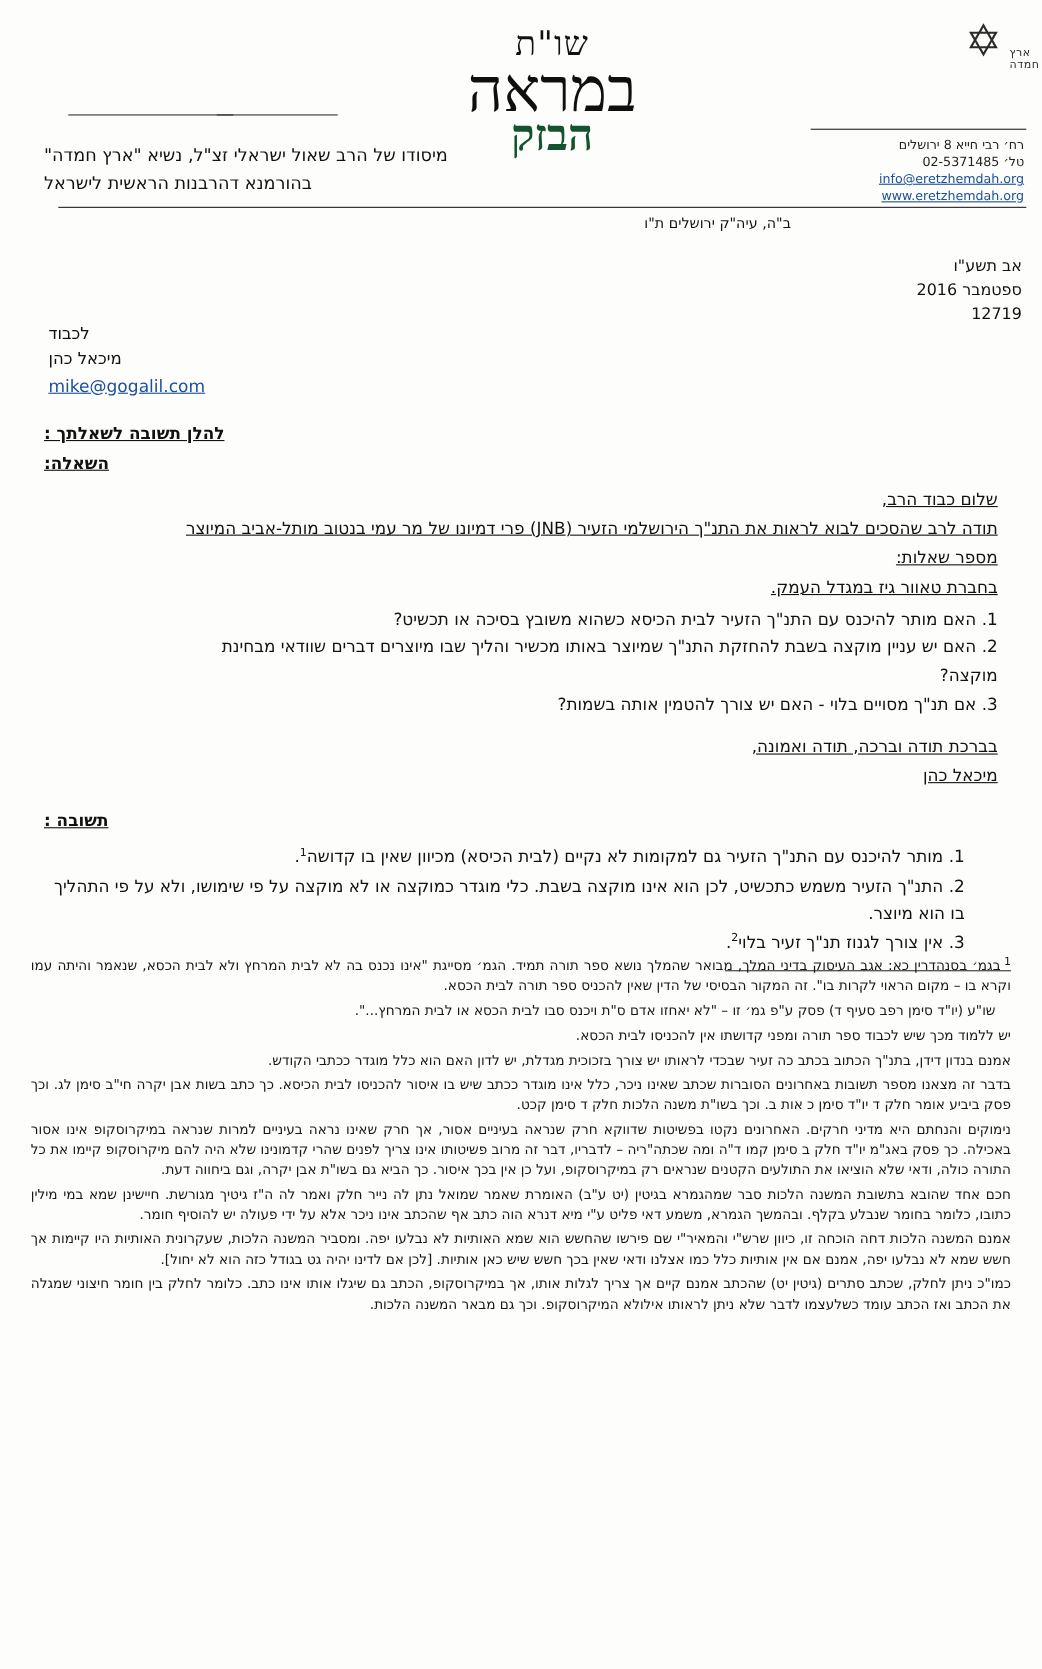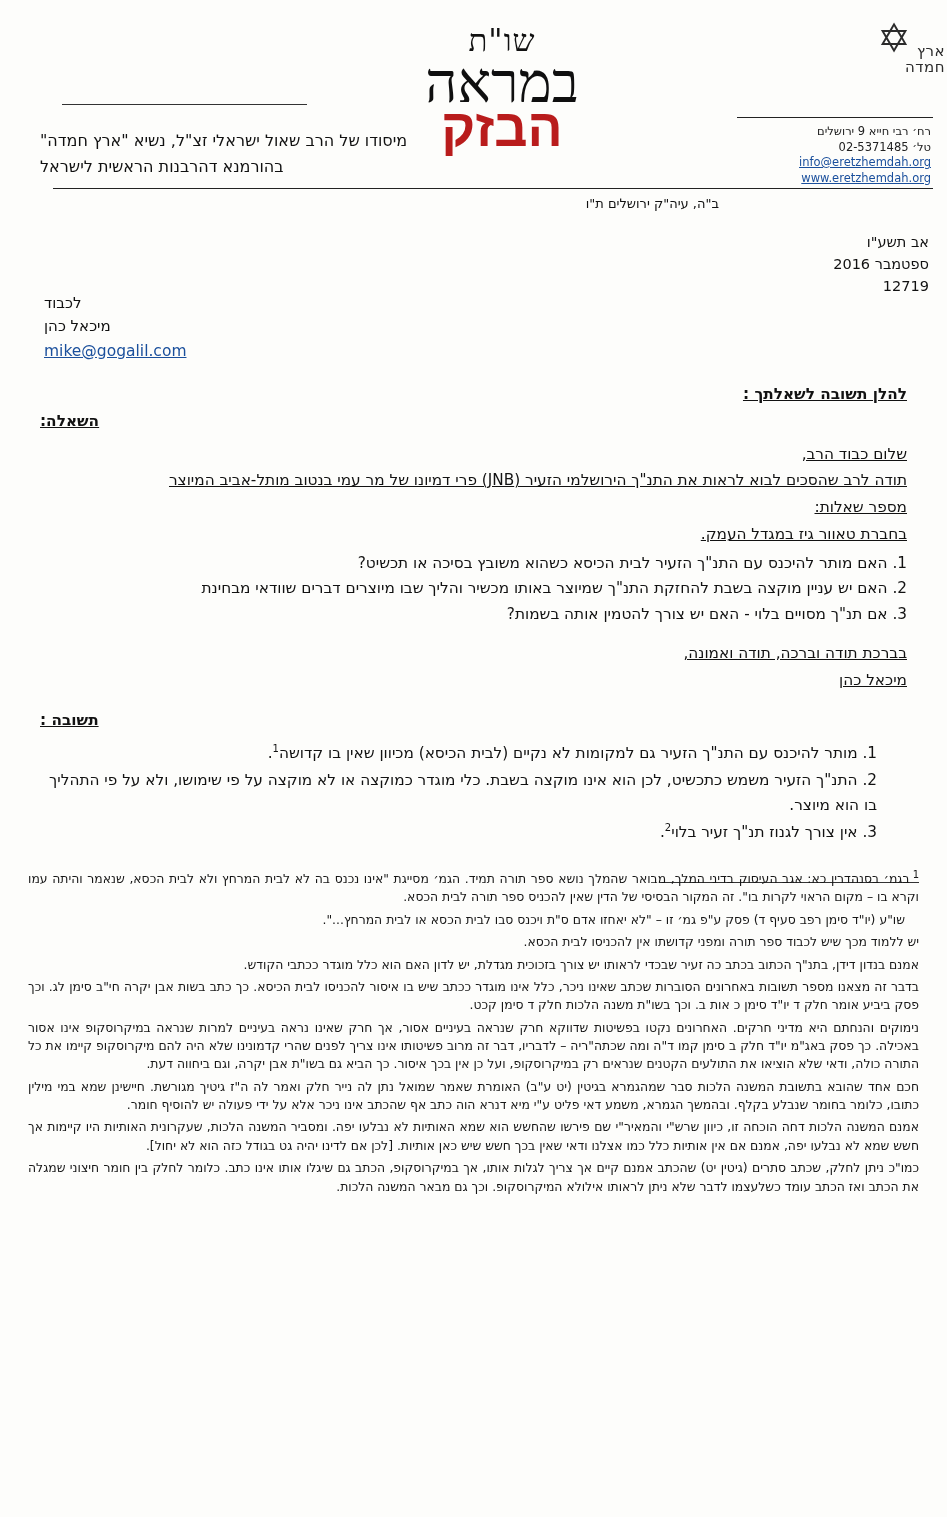--- a/index.html
+++ b/index.html
@@ -41,23 +41,23 @@
   }
   .logo-glyph {
     font-size: 40px;
     line-height: 1;
     color: #2b2b2b;
   }
   .logo-text {
     position: absolute;
     top: 44px;
     right: 2px;
-    font-size: 15px;
+    font-size: 10px;
     line-height: 1.05;
-    text-align: right;
+    text-align: left;
     color: #2b2b2b;
     letter-spacing: 0.5px;
   }
   .contact-block {
     position: absolute;
     top: 124px;
     right: 16px;
     width: 190px;
     text-align: right;
     font-size: 11.5px;
@@ -99,25 +99,25 @@
   }
   .masthead .big1 {
     font-family: "DejaVu Serif", serif;
     font-size: 56px;
     font-weight: normal;
     line-height: 0.92;
     color: #0f0f0f;
     margin-top: 2px;
   }
   .masthead .big2 {
-    font-family: Liberation Sans, sans-serif;
-    font-size: 52px;
+    font-family: Liberation Serif, serif;
+    font-size: 40px;
     font-weight: bold;
     line-height: 0.92;
-    color: #b91c1c;
+    color: #14532d;
     margin-top: -4px;
   }
   .masthead-rule-l {
     position: absolute;
     top: 104px;
     right: 640px;
     width: 110px;
     border-top: 1.3px solid #333;
   }
   .masthead-rule-r {
@@ -180,21 +180,21 @@
     top: 382px;
     right: 40px;
     left: 40px;
     direction: rtl;
     text-align: right;
     font-size: 15.3px;
     line-height: 1.62;
     color: #121212;
   }
   .lead {
-    text-align: right;
+    text-align: left;
     font-weight: bold;
     text-decoration: underline;
     margin-bottom: 2px;
   }
   .sec-head {
     text-align: left;
     font-weight: bold;
     text-decoration: underline;
     margin: 2px 0 8px 0;
   }
@@ -271,21 +271,21 @@
 
   <div class="letterhead">
 
     <div class="logo-box">
       <span class="logo-glyph">✡</span>
     </div>
     <div class="logo-text">ארץ<br>חמדה</div>
 
     <div class="contact-rule-short"></div>
     <div class="contact-block">
-      <div>רח׳ רבי חייא 9 ירושלים</div>
+      <div>רח׳ רבי חייא 8 ירושלים</div>
       <div>טל׳ 02-5371485</div>
       <div><a href="#" class="mail">info@eretzhemdah.org</a></div>
       <div><a href="#">www.eretzhemdah.org</a></div>
     </div>
     <div class="contact-rule"></div>
 
     <div class="masthead">
       <div class="shut">שו"ת</div>
       <div class="big1">במראה</div>
       <div class="big2">הבזק</div>
@@ -319,20 +319,21 @@
     <div class="sec-head">השאלה:</div>
 
     <div class="para">שלום כבוד הרב,</div>
     <div class="para">תודה לרב שהסכים לבוא לראות את התנ"ך הירושלמי הזעיר (JNB) פרי דמיונו של מר עמי בנטוב מותל-אביב המיוצר</div>
     <div class="para">מספר שאלות:</div>
     <div class="para">בחברת טאוור גיז במגדל העמק.</div>
 
     <ol class="qlist">
       <li>1. האם מותר להיכנס עם התנ"ך הזעיר לבית הכיסא כשהוא משובץ בסיכה או תכשיט?</li>
       <li>2. האם יש עניין מוקצה בשבת להחזקת התנ"ך שמיוצר באותו מכשיר והליך שבו מיוצרים דברים שוודאי מבחינת</li>
+      <li>מוקצה?</li>
       <li>3. אם תנ"ך מסויים בלוי - האם יש צורך להטמין אותה בשמות?</li>
     </ol>
 
     <div class="blank"></div>
 
     <div class="para">בברכת תודה וברכה, תודה ואמונה,</div>
     <div class="para">מיכאל כהן</div>
 
     <div class="answer-head">תשובה :</div>
 

